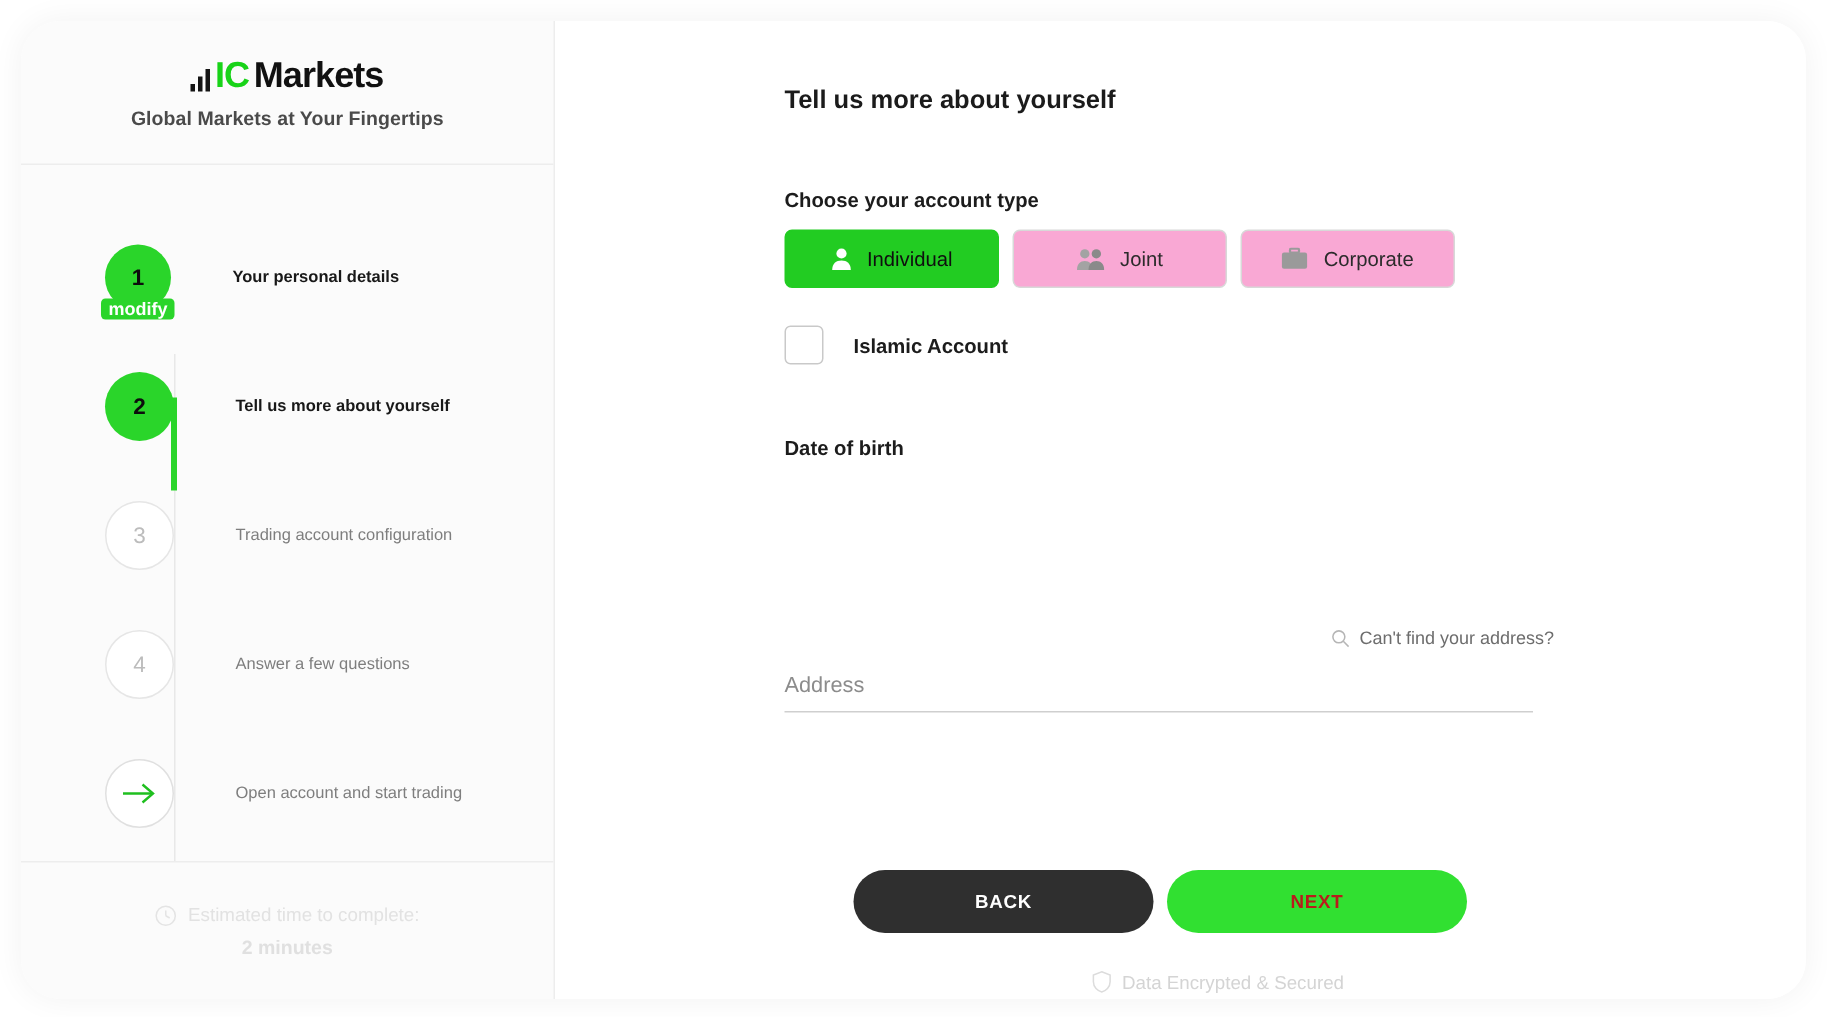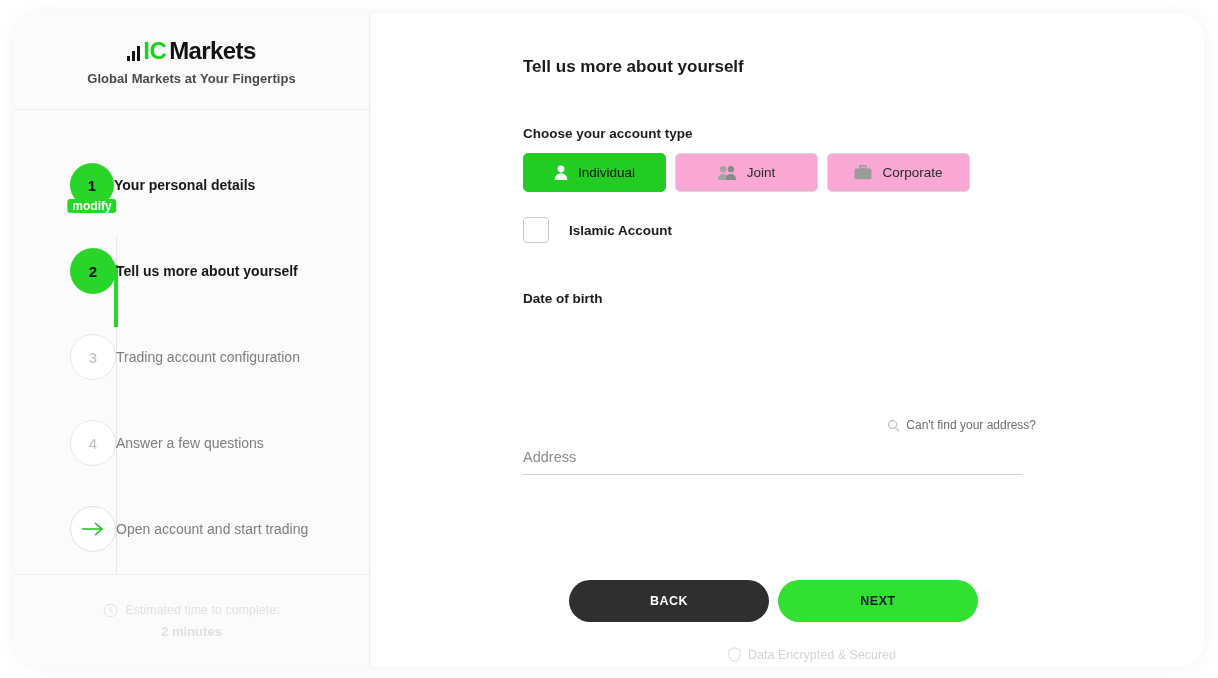--- a/index.html
+++ b/index.html
@@ -113,21 +113,22 @@
     display: flex; align-items: center; justify-content: center;
     font-size: 15px; font-weight: bold; flex: 0 0 auto;
     position: relative;
     background: #ffffff;
   }
   .bubble.active { background: #2ad52a; color: #0d0d0d; }
   .bubble.done   { background: #2ad52a; color: #0d0d0d; width:44px; height:44px;}
   .bubble.todo   { border: 1px solid #e6e6e6; color: #bcbcbc; font-weight: normal; }
   .bubble.arrow  { border: 1px solid #e0e0e0; }
   .step-label {
-    font-size: 14px;
+    margin-left: 41px;
+    font-size: 11px;
     color: #7e7e7e;
   }
   .step-label.strong { color: #181818; font-weight: bold; }
 
   .modify {
     position: absolute;
     left: 50%;
     transform: translateX(-50%);
     top: 36px;
     background: #2ad52a;
@@ -229,21 +230,21 @@
 
   
   .btn-row { position: absolute; left: 199px; top: 566px; display: flex; gap: 9px; }
   .btn {
     height: 42px; border-radius: 21px; border: none;
     font-size: 12.5px; font-weight: bold; letter-spacing: 0.5px;
     cursor: pointer;
     display: flex; align-items: center; justify-content: center;
   }
   .btn-back { width: 200px; background: #2f2f2f; color: #ffffff; }
-  .btn-next { width: 200px; background: #31e031; color: #0f172a; }
+  .btn-next { width: 200px; background: #31e031; color: #b91c1c; }
 
   .secured {
     position: absolute; left: 0; right: 0; top: 633px;
     display: flex; align-items: center; justify-content: center; gap: 7px;
     font-size: 12.5px; color: #d4d4d4;
   }
   .secured-offset { transform: translateX(25px); display:flex; align-items:center; gap:7px; }
 </style>
 </head>
 <body>

